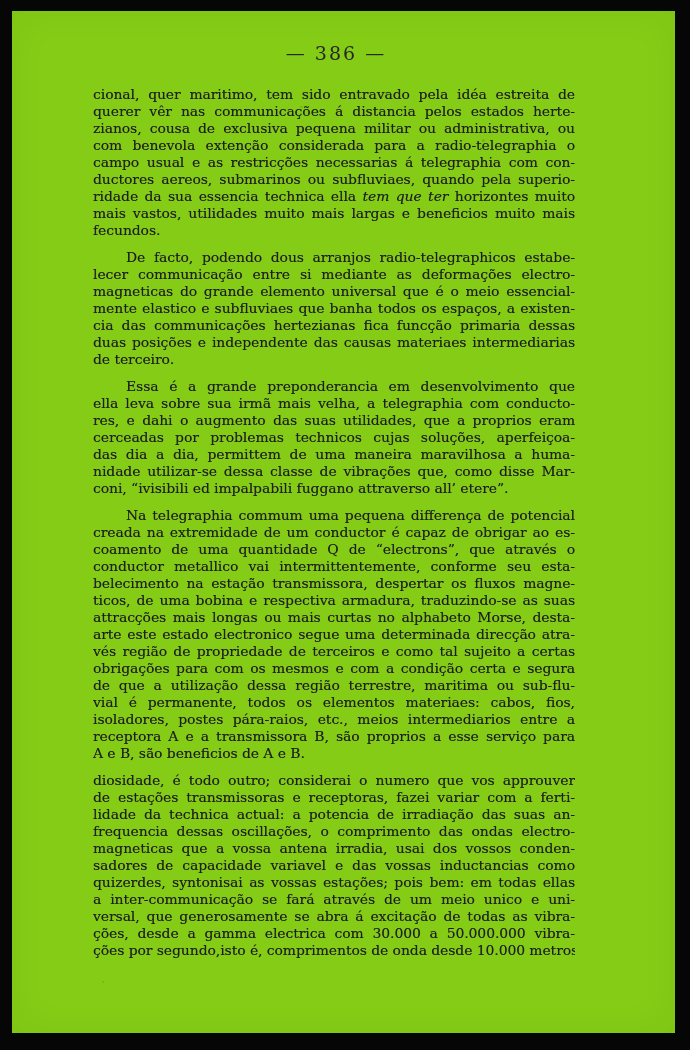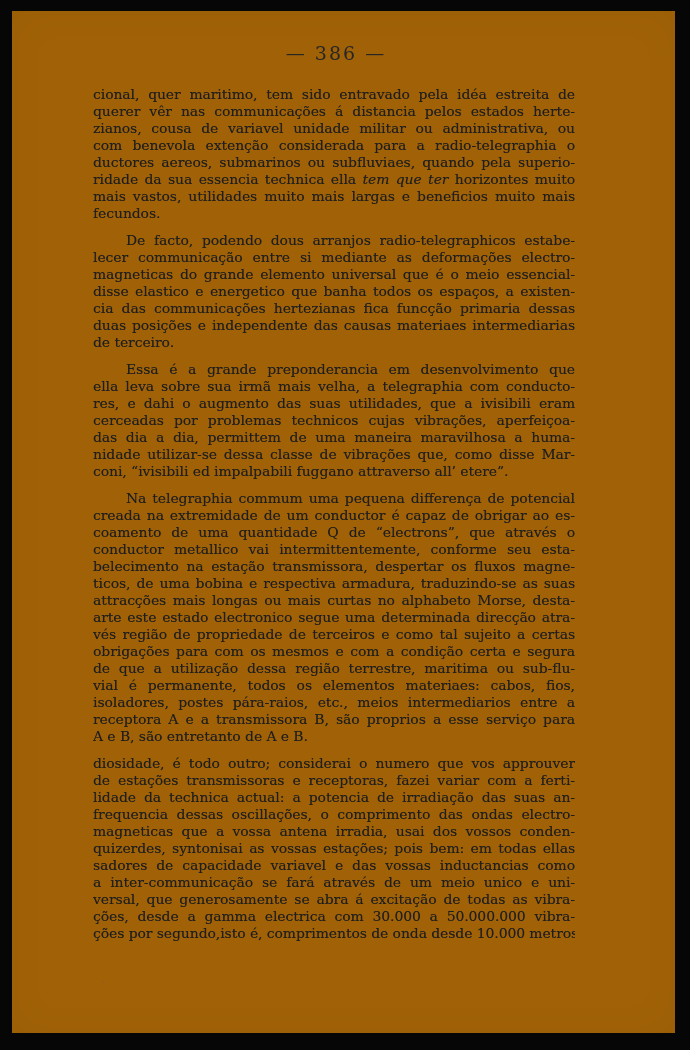--- a/index.html
+++ b/index.html
@@ -7,21 +7,21 @@
     width: 690px; height: 1050px;
     background: #060606;
     position: relative;
     font-family: "DejaVu Serif", serif;
     overflow: hidden;
   }
   .page {
     position: absolute;
     left: 12px; top: 11px;
     width: 663px; height: 1022px;
-    background: #a16207;
+    background: #84cc16;
     box-shadow: inset 0 0 40px rgba(0,0,0,0.04);
   }
   .pageno {
     margin-top: 31px;
     padding: 0 68px 0 81px;
     text-align: center;
     font-size: 19px;
     letter-spacing: 2px;
     color: #262626;
     transform: translateX(-14px);
@@ -53,70 +53,71 @@
 </style>
 </head>
 <body>
 
 <div class="page">
   <div class="pageno">— 386 —</div>
   <div class="textbody">
       <div class="para">
         <div class="tline">cional, quer maritimo, tem sido entravado pela idéa estreita de</div>
         <div class="tline">querer vêr nas communicações á distancia pelos estados herte-</div>
-        <div class="tline">zianos, cousa de variavel unidade militar ou administrativa, ou</div>
+        <div class="tline">zianos, cousa de exclusiva pequena militar ou administrativa, ou</div>
         <div class="tline">com benevola extenção considerada para a radio-telegraphia o</div>
+        <div class="tline">campo usual e as restricções necessarias á telegraphia com con-</div>
         <div class="tline">ductores aereos, submarinos ou subfluviaes, quando pela superio-</div>
         <div class="tline">ridade da sua essencia technica ella <em>tem que ter</em> horizontes muito</div>
         <div class="tline">mais vastos, utilidades muito mais largas e beneficios muito mais</div>
         <div class="tline last">fecundos.</div>
       </div>
       <div class="para">
         <div class="tline first-indent">De facto, podendo dous arranjos radio-telegraphicos estabe-</div>
         <div class="tline">lecer communicação entre si mediante as deformações electro-</div>
         <div class="tline">magneticas do grande elemento universal que é o meio essencial-</div>
-        <div class="tline">disse elastico e energetico que banha todos os espaços, a existen-</div>
+        <div class="tline">mente elastico e subfluviaes que banha todos os espaços, a existen-</div>
         <div class="tline">cia das communicações hertezianas fica funcção primaria dessas</div>
         <div class="tline">duas posições e independente das causas materiaes intermediarias</div>
         <div class="tline last">de terceiro.</div>
       </div>
       <div class="para">
         <div class="tline first-indent">Essa é a grande preponderancia em desenvolvimento que</div>
         <div class="tline">ella leva sobre sua irmã mais velha, a telegraphia com conducto-</div>
-        <div class="tline">res, e dahi o augmento das suas utilidades, que a ivisibili eram</div>
-        <div class="tline">cerceadas por problemas technicos cujas vibrações, aperfeiçoa-</div>
+        <div class="tline">res, e dahi o augmento das suas utilidades, que a proprios eram</div>
+        <div class="tline">cerceadas por problemas technicos cujas soluções, aperfeiçoa-</div>
         <div class="tline">das dia a dia, permittem de uma maneira maravilhosa a huma-</div>
         <div class="tline">nidade utilizar-se dessa classe de vibrações que, como disse Mar-</div>
         <div class="tline last">coni, “ivisibili ed impalpabili fuggano attraverso all’ etere”.</div>
       </div>
       <div class="para">
         <div class="tline first-indent">Na telegraphia commum uma pequena differença de potencial</div>
         <div class="tline">creada na extremidade de um conductor é capaz de obrigar ao es-</div>
         <div class="tline">coamento de uma quantidade Q de “electrons”, que através o</div>
         <div class="tline">conductor metallico vai intermittentemente, conforme seu esta-</div>
         <div class="tline">belecimento na estação transmissora, despertar os fluxos magne-</div>
         <div class="tline">ticos, de uma bobina e respectiva armadura, traduzindo-se as suas</div>
         <div class="tline">attracções mais longas ou mais curtas no alphabeto Morse, desta-</div>
         <div class="tline">arte este estado electronico segue uma determinada direcção atra-</div>
         <div class="tline">vés região de propriedade de terceiros e como tal sujeito a certas</div>
         <div class="tline">obrigações para com os mesmos e com a condição certa e segura</div>
         <div class="tline">de que a utilização dessa região terrestre, maritima ou sub-flu-</div>
         <div class="tline">vial é permanente, todos os elementos materiaes: cabos, fios,</div>
         <div class="tline">isoladores, postes pára-raios, etc., meios intermediarios entre a</div>
         <div class="tline">receptora A e a transmissora B, são proprios a esse serviço para</div>
-        <div class="tline last">A e B, são entretanto de A e B.</div>
+        <div class="tline last">A e B, são beneficios de A e B.</div>
       </div>
       <div class="para">
         <div class="tline">diosidade, é todo outro; considerai o numero que vos approuver</div>
         <div class="tline">de estações transmissoras e receptoras, fazei variar com a ferti-</div>
         <div class="tline">lidade da technica actual: a potencia de irradiação das suas an-</div>
         <div class="tline">frequencia dessas oscillações, o comprimento das ondas electro-</div>
         <div class="tline">magneticas que a vossa antena irradia, usai dos vossos conden-</div>
+        <div class="tline">sadores de capacidade variavel e das vossas inductancias como</div>
         <div class="tline">quizerdes, syntonisai as vossas estações; pois bem: em todas ellas</div>
-        <div class="tline">sadores de capacidade variavel e das vossas inductancias como</div>
         <div class="tline">a inter-communicação se fará através de um meio unico e uni-</div>
         <div class="tline">versal, que generosamente se abra á excitação de todas as vibra-</div>
         <div class="tline">ções, desde a gamma electrica com 30.000 a 50.000.000 vibra-</div>
         <div class="tline last">ções por segundo,isto é, comprimentos de onda desde 10.000 metros</div>
       </div>
     </div>
 
   <span class="speck" style="left:288px; top:95px;  width:3px; height:2px;"></span>
   <span class="speck" style="left:470px; top:128px; width:3px; height:3px;"></span>
   <span class="speck" style="left:120px; top:330px; width:2px; height:2px;"></span>

